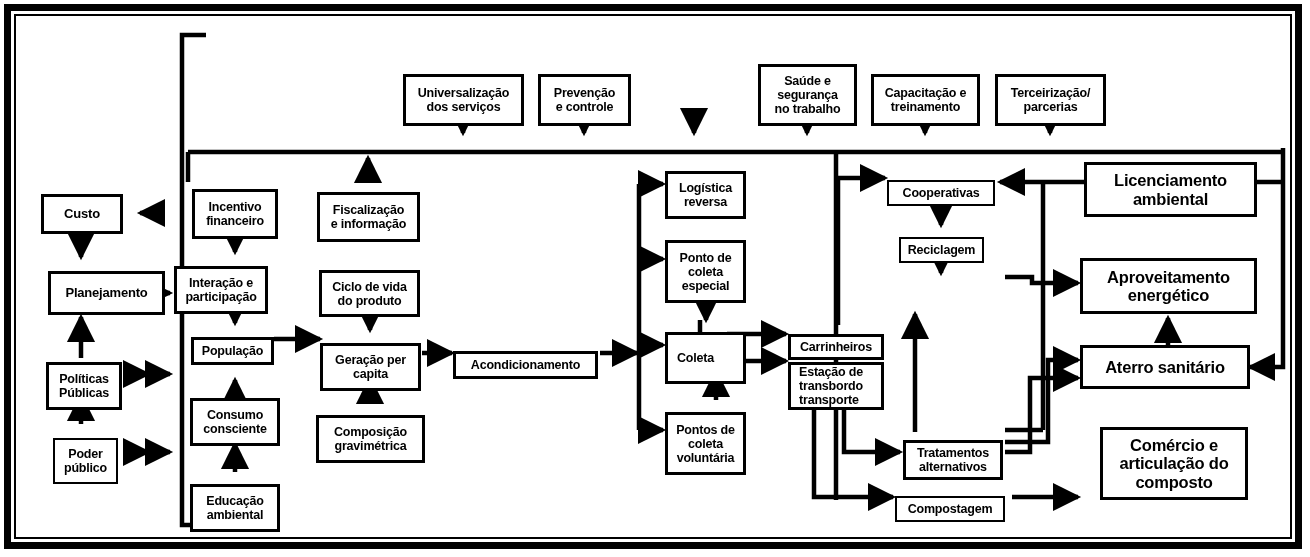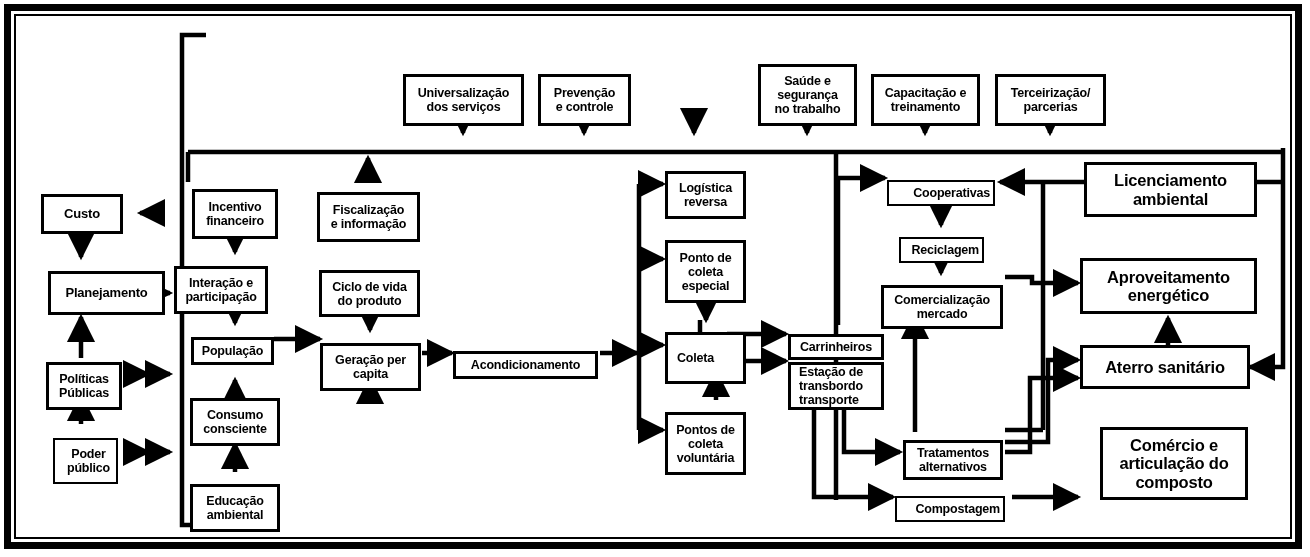--- a/index.html
+++ b/index.html
@@ -28,21 +28,21 @@
     background:#ffffff;
     border:3px solid #000;
     display:flex;align-items:center;justify-content:center;
     text-align:center;
     line-height:1.12;
     color:#000;
     font-weight:bold;
     letter-spacing:-0.2px;
     z-index:5;
   }
-  .node.thin{border-width:2px;justify-content:flex-end;}
+  .node.thin{border-width:2px;}
   .node span{display:block;padding:0 3px;}
   .t12{font-size:12.5px;margin-top:12px;}
   .t13{font-size:13px;}
   .t16{font-size:16.5px;}
 </style>
 </head>
 <body>
 
 <div id="stage">
 
@@ -248,20 +248,26 @@
           <span>Ciclo de vida</span>
           <span>do produto</span>
         </span>
     </div>
     <div class="node t12" style="left:320px;top:331px;width:101px;height:48px;">
       <span>
           <span>Geração per</span>
           <span>capita</span>
         </span>
     </div>
+    <div class="node t12" style="left:316px;top:403px;width:109px;height:48px;">
+      <span>
+          <span>Composição</span>
+          <span>gravimétrica</span>
+        </span>
+    </div>
 
     <div class="node t12" style="left:453px;top:339px;width:145px;height:28px;">
       <span>Acondicionamento</span>
     </div>
 
     <div class="node t12" style="left:665px;top:159px;width:81px;height:48px;">
       <span>
           <span>Logística</span>
           <span>reversa</span>
         </span>
@@ -294,26 +300,20 @@
           <span>transporte</span>
         </span>
     </div>
 
     <div class="node t12 thin" style="left:887px;top:168px;width:108px;height:26px;">
       <span>Cooperativas</span>
     </div>
     <div class="node t12 thin" style="left:899px;top:225px;width:85px;height:26px;">
       <span>Reciclagem</span>
     </div>
-    <div class="node t12" style="left:881px;top:273px;width:122px;height:44px;">
-      <span>
-          <span>Comercialização</span>
-          <span>mercado</span>
-        </span>
-    </div>
     <div class="node t12" style="left:903px;top:428px;width:100px;height:40px;">
       <span>
           <span>Tratamentos</span>
           <span>alternativos</span>
         </span>
     </div>
     <div class="node t12 thin" style="left:895px;top:484px;width:110px;height:26px;">
       <span>Compostagem</span>
     </div>
 

